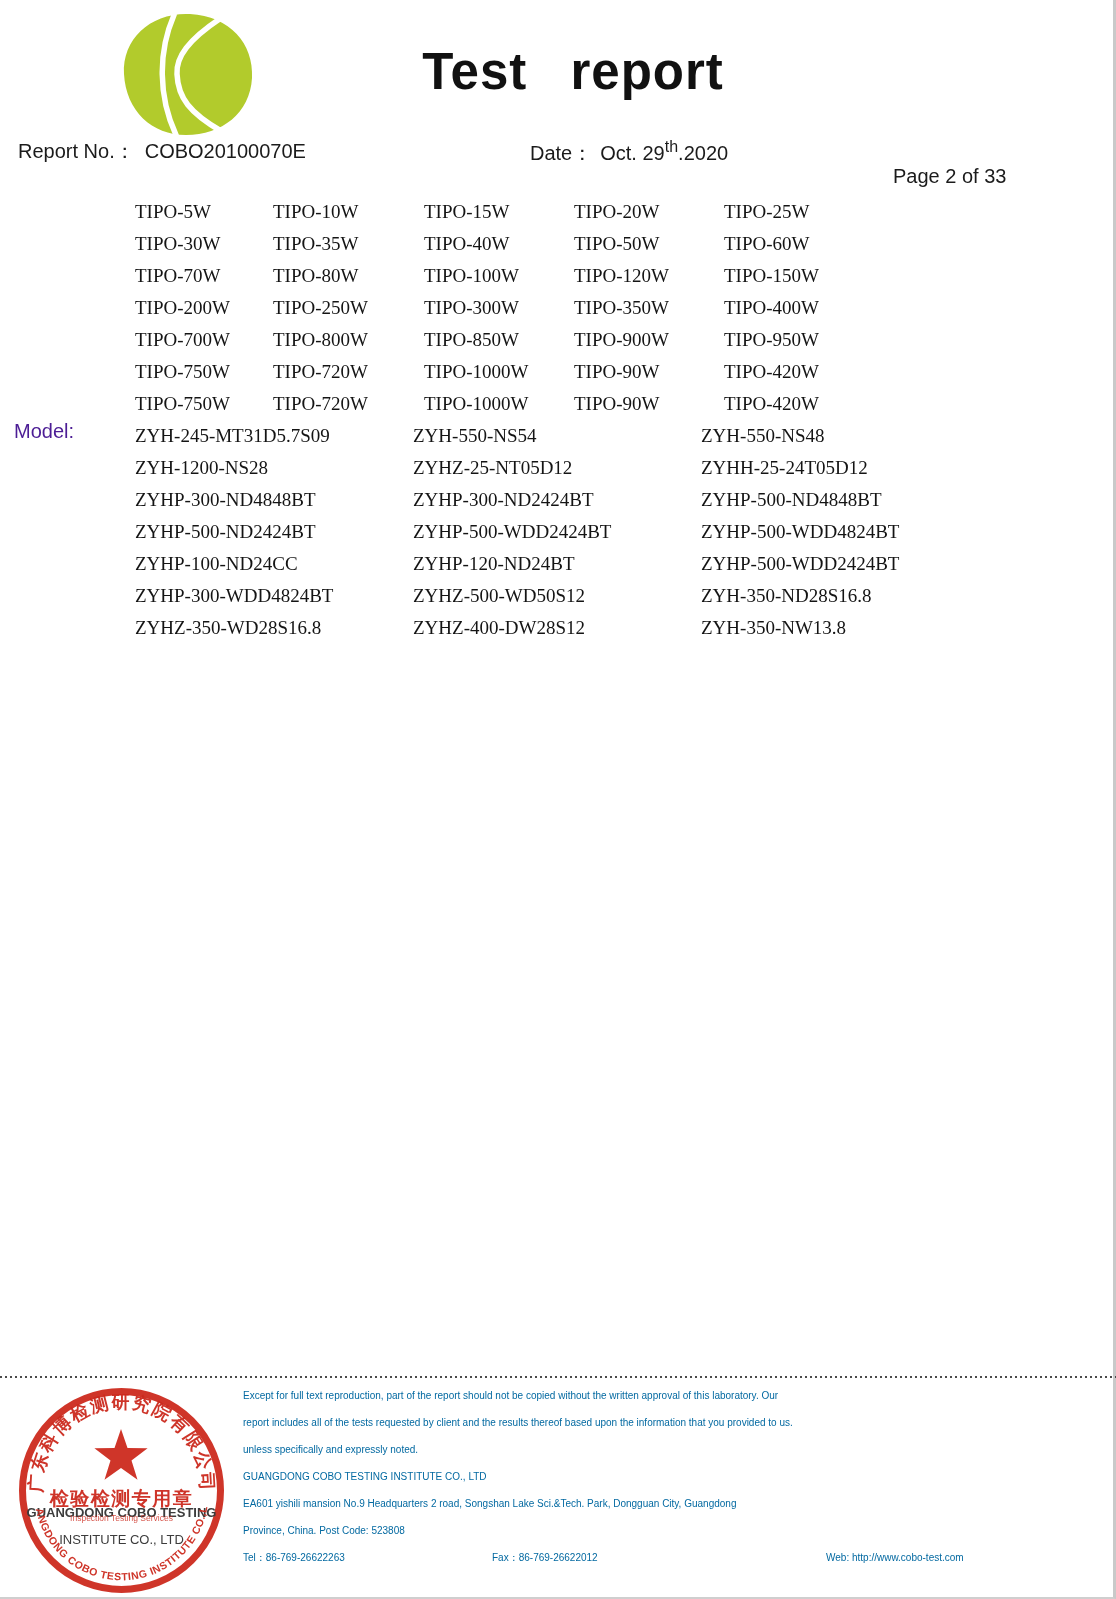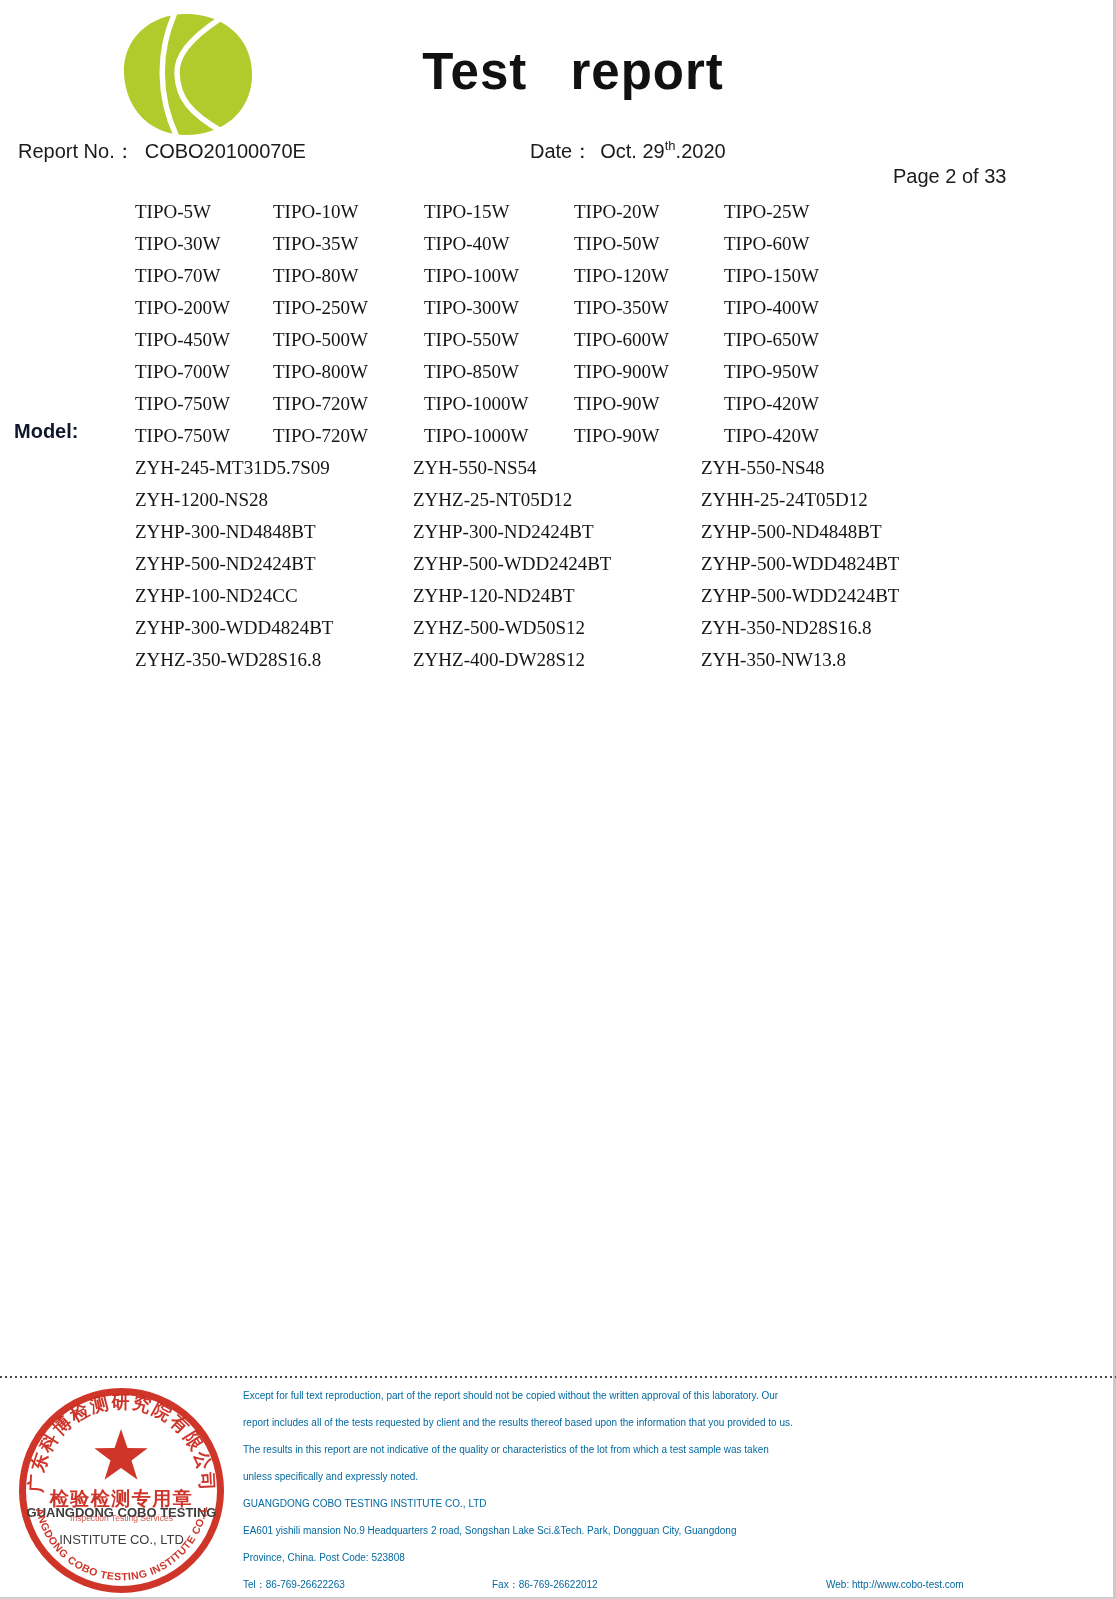--- a/index.html
+++ b/index.html
@@ -23,24 +23,24 @@
     position:absolute;left:15px;top:42px;width:1116px;
     text-align:center;
     font-size:51px;font-weight:bold;letter-spacing:1px;word-spacing:28px;
     color:#111;
   }
   .header-row{position:absolute;left:0;top:138px;width:1116px;height:26px;font-size:20px;}
   .report-no{position:absolute;left:18px;top:0;}
   .report-no .val{margin-left:10px;margin-top:28px;}
   .date-field{position:absolute;left:530px;top:0;}
   .date-field .val{margin-left:8px;}
-  .date-field sup{font-size:13px;}
+  .date-field sup{font-size:16px;}
   .page-info{position:absolute;left:893px;top:0;margin-top:27px;}
   
-  .model-label{position:absolute;left:14px;top:420px;font-size:20px;color:#0f172a;font-weight:bold;}
+  .model-label{position:absolute;left:14px;top:420px;font-size:20px;color:#4c1d95;}
   .model-list{position:absolute;left:135px;top:196px;width:860px;}
   .model-row{display:grid;height:32px;align-items:center;gap:11px;}
   .model-row.tipo{grid-template-columns:127px 140px 139px 139px auto;}
   .model-row.zyh{grid-template-columns:267px 277px auto;}
   .model-cell{
     font-family:"Liberation Serif", serif;
     font-size:19px;color:#141414;white-space:nowrap;
   }
   
   .sep-line{
@@ -106,27 +106,20 @@
         <span class="model-cell">TIPO-150W</span>
       </div>
       <div class="model-row tipo">
         <span class="model-cell">TIPO-200W</span>
         <span class="model-cell">TIPO-250W</span>
         <span class="model-cell">TIPO-300W</span>
         <span class="model-cell">TIPO-350W</span>
         <span class="model-cell">TIPO-400W</span>
       </div>
       <div class="model-row tipo">
-        <span class="model-cell">TIPO-450W</span>
-        <span class="model-cell">TIPO-500W</span>
-        <span class="model-cell">TIPO-550W</span>
-        <span class="model-cell">TIPO-600W</span>
-        <span class="model-cell">TIPO-650W</span>
-      </div>
-      <div class="model-row tipo">
         <span class="model-cell">TIPO-700W</span>
         <span class="model-cell">TIPO-800W</span>
         <span class="model-cell">TIPO-850W</span>
         <span class="model-cell">TIPO-900W</span>
         <span class="model-cell">TIPO-950W</span>
       </div>
       <div class="model-row tipo">
         <span class="model-cell">TIPO-750W</span>
         <span class="model-cell">TIPO-720W</span>
         <span class="model-cell">TIPO-1000W</span>
@@ -175,21 +168,20 @@
         <span class="model-cell">ZYHZ-400-DW28S12</span>
         <span class="model-cell">ZYH-350-NW13.8</span>
       </div>
     </div>
 
   <div class="sep-line"></div>
 
   <div class="footer-text">
     <div class="line">Except for full text reproduction, part of the report should not be copied without the written approval of this laboratory. Our</div>
     <div class="line">report includes all of the tests requested by client and the results thereof based upon the information that you provided to us.</div>
-    <div class="line">The results in this report are not indicative of the quality or characteristics of the lot from which a test sample was taken</div>
     <div class="line">unless specifically and expressly noted.</div>
     <div class="line">GUANGDONG COBO TESTING INSTITUTE CO., LTD</div>
     <div class="line">EA601 yishili mansion No.9 Headquarters 2 road, Songshan Lake Sci.&amp;Tech. Park, Dongguan City, Guangdong</div>
     <div class="line">Province, China. Post Code: 523808</div>
     <div class="line contacts">
       <span class="tel"><span>Tel：</span><span>86-769-26622263</span></span>
       <span class="fax"><span>Fax：</span><span>86-769-26622012</span></span>
       <span class="web"><span>Web:</span> <span>http://www.cobo-test.com</span></span>
     </div>
   </div>

